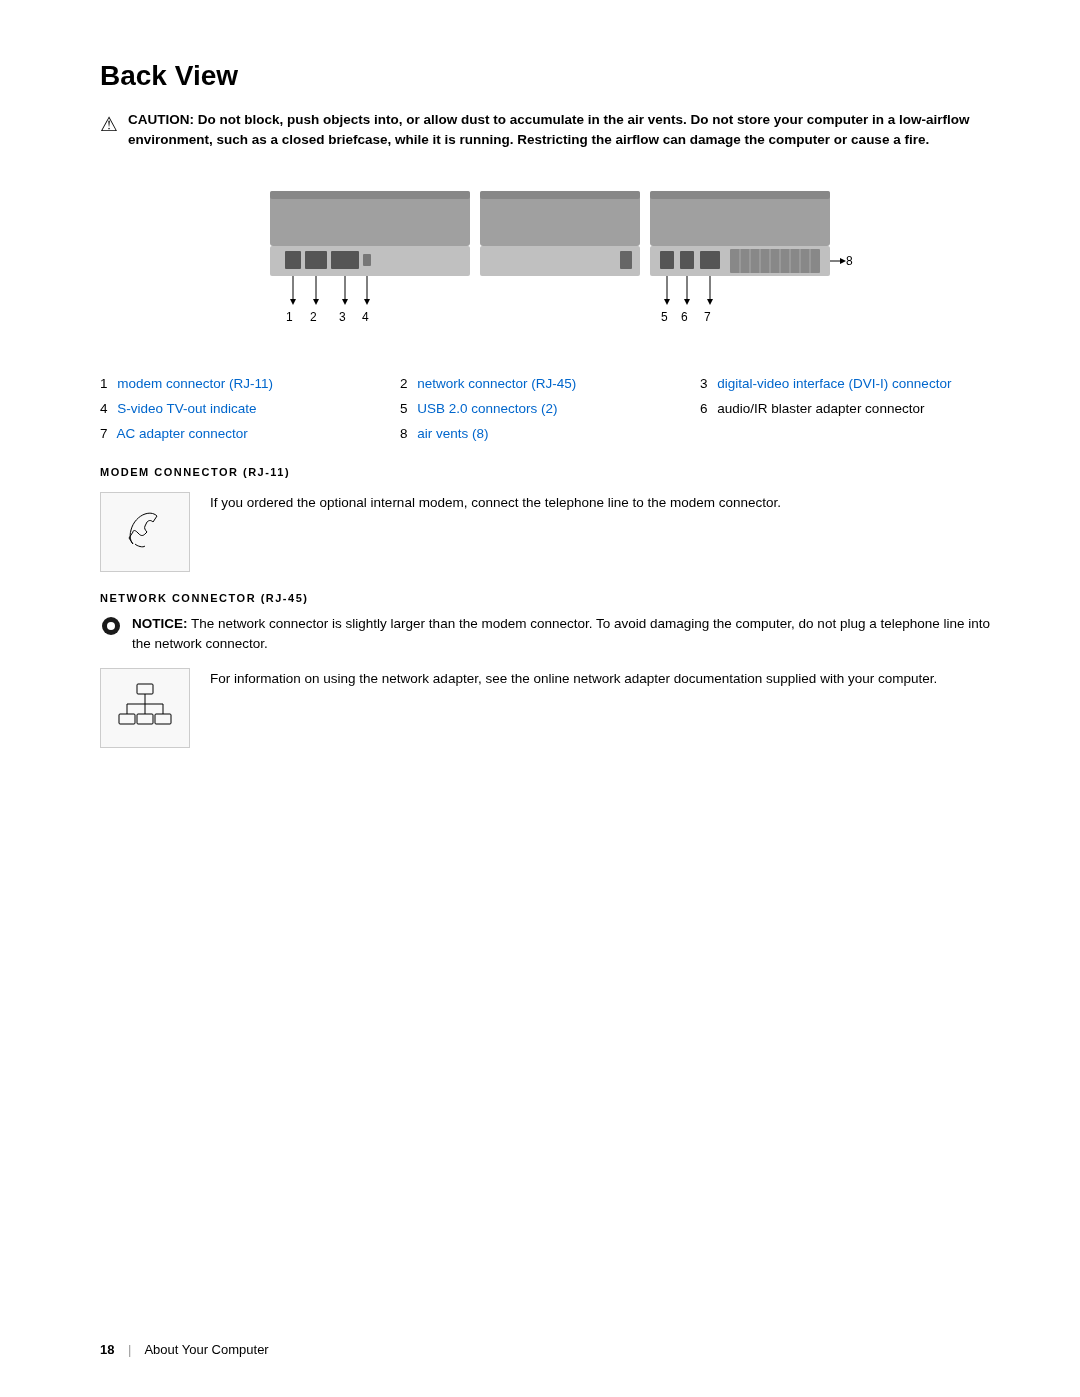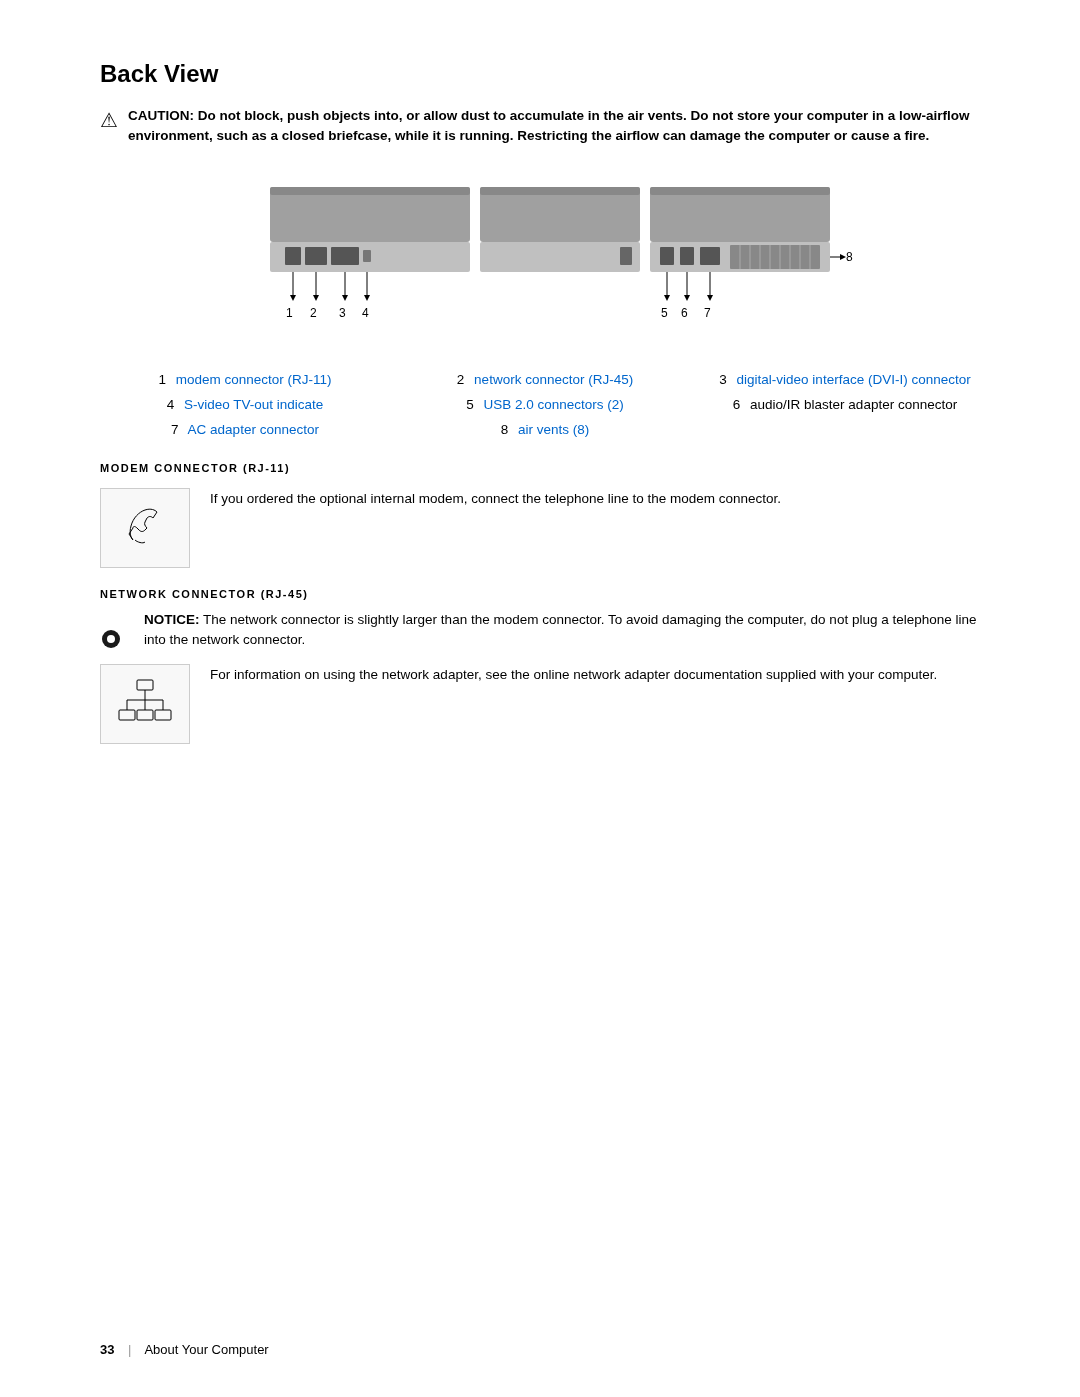--- a/index.html
+++ b/index.html
@@ -7,21 +7,21 @@
       font-family: Arial, Helvetica, sans-serif;
       font-size: 14px;
       background: #fff;
       color: #000;
       width: 1080px;
       min-height: 1397px;
       padding: 60px 80px 60px 100px;
     }
 
     h1.page-title {
-      font-size: 24px;
+      font-size: 28px;
       font-weight: bold;
       margin-bottom: 18px;
       font-family: Arial, Helvetica, sans-serif;
     }
 
     .caution-box {
       display: flex;
       align-items: flex-start;
       margin-bottom: 30px;
       gap: 10px;
@@ -52,21 +52,20 @@
     .connector-table {
       width: 100%;
       border-collapse: collapse;
       margin-bottom: 20px;
       font-size: 13.5px;
     }
     .connector-table td {
       padding: 5px 10px 5px 0;
       vertical-align: top;
       width: 33.33%;
-      text-align: center;
     }
     .connector-table td:first-child {
       padding-left: 0;
     }
     .connector-num {
       font-weight: normal;
       margin-right: 6px;
       color: #000;
     }
     .connector-link {
@@ -80,23 +79,23 @@
       font-weight: bold;
       letter-spacing: 1.5px;
       text-transform: uppercase;
       margin: 18px 0 10px 0;
       color: #000;
     }
 
     
     .notice-box {
       display: flex;
-      align-items: flex-end;
+      align-items: flex-start;
       margin-bottom: 14px;
-      gap: 22px;
+      gap: 10px;
     }
     .notice-bullet {
       width: 22px;
       height: 22px;
       flex-shrink: 0;
       margin-top: 1px;
       display: flex;
       align-items: center;
       justify-content: center;
     }
@@ -350,16 +349,16 @@
 
       <rect x="40" y="36" width="16" height="10" rx="1" fill="none" stroke="#000" strokewidth="2"></rect>
     </svg>
   </div>
   <div class="icon-description">
     <p>For information on using the network adapter, see the online network adapter documentation supplied with your computer.</p>
   </div>
 </div>
 
 <div class="page-footer">
-  <span class="page-num">33</span>
+  <span class="page-num">18</span>
   <span class="separator">|</span>
   <span>About Your Computer</span>
 </div>
 
 </body></html>

